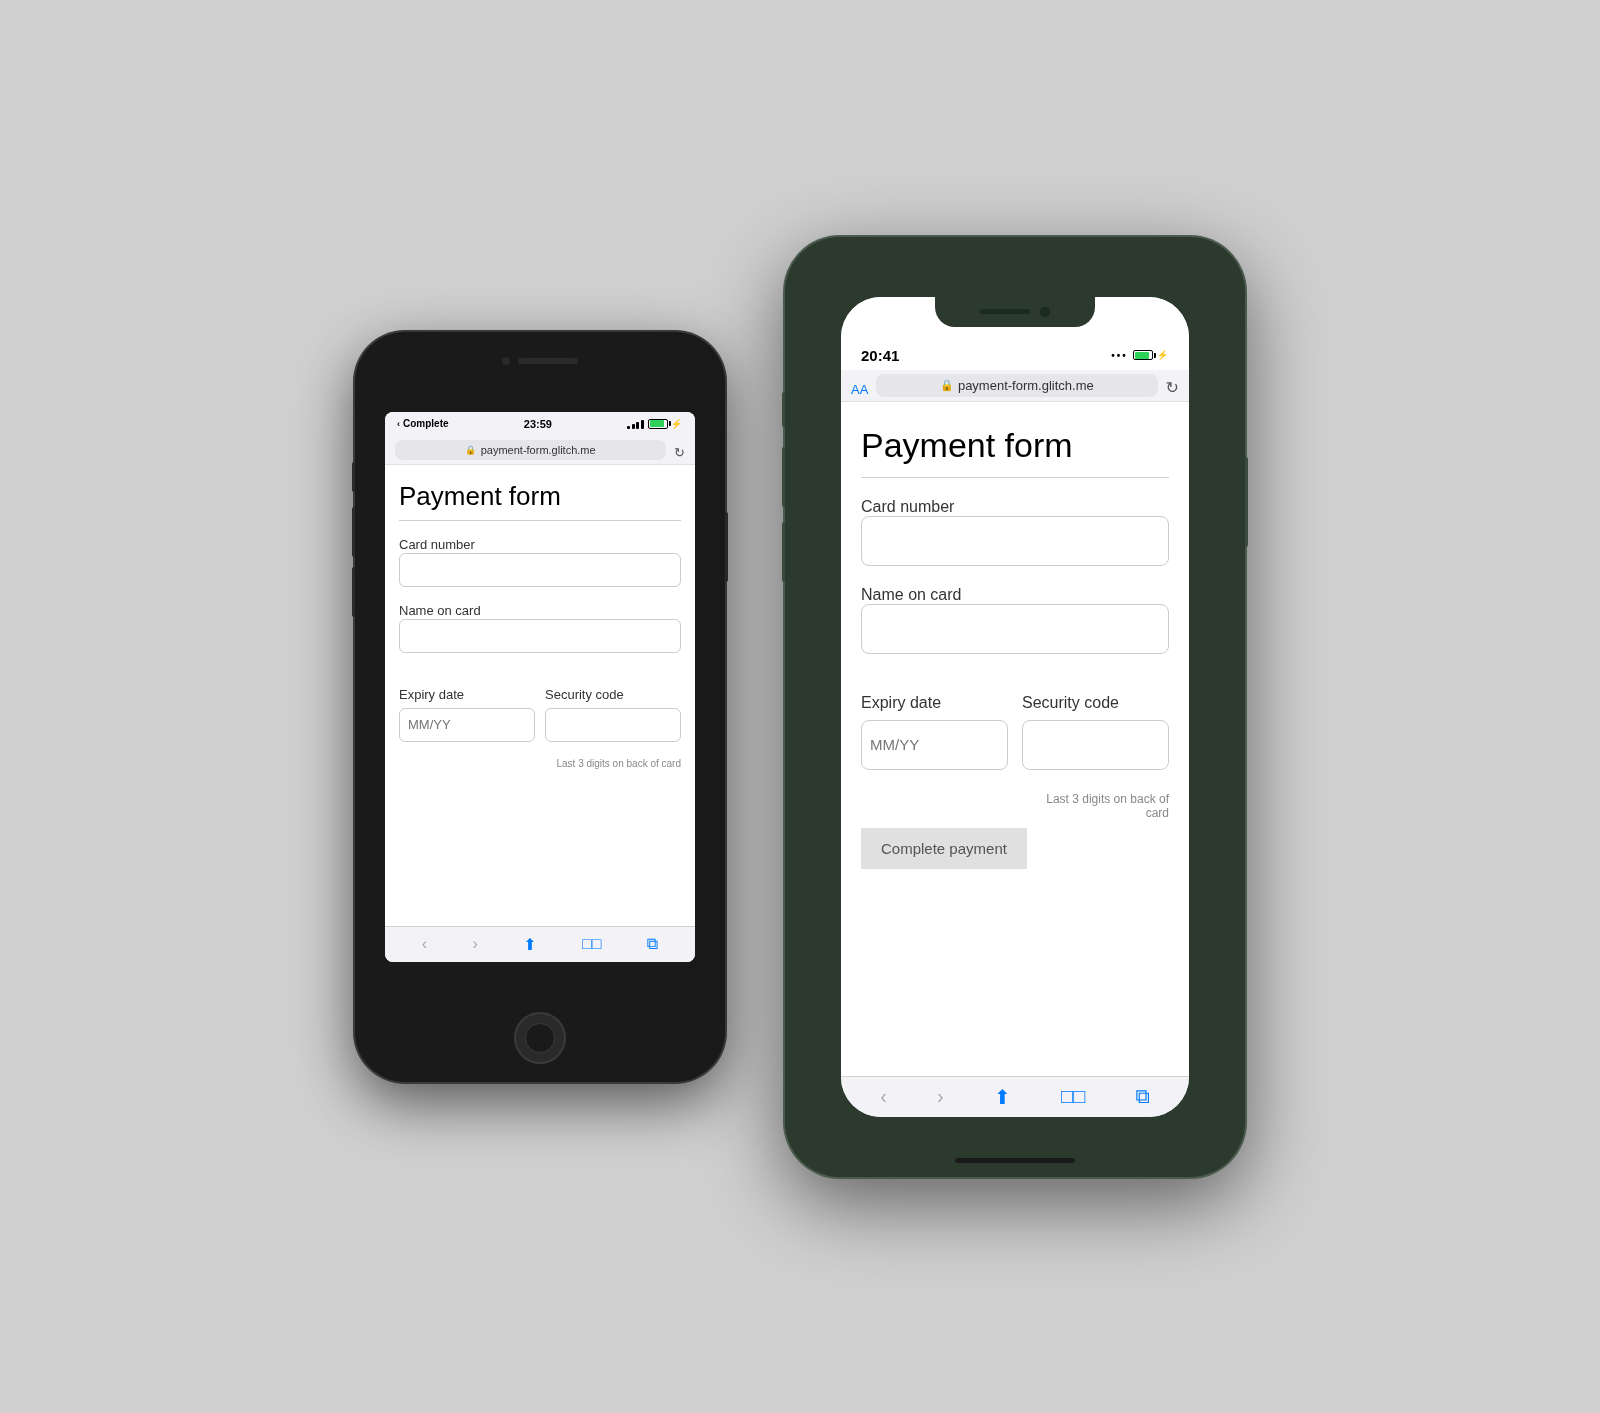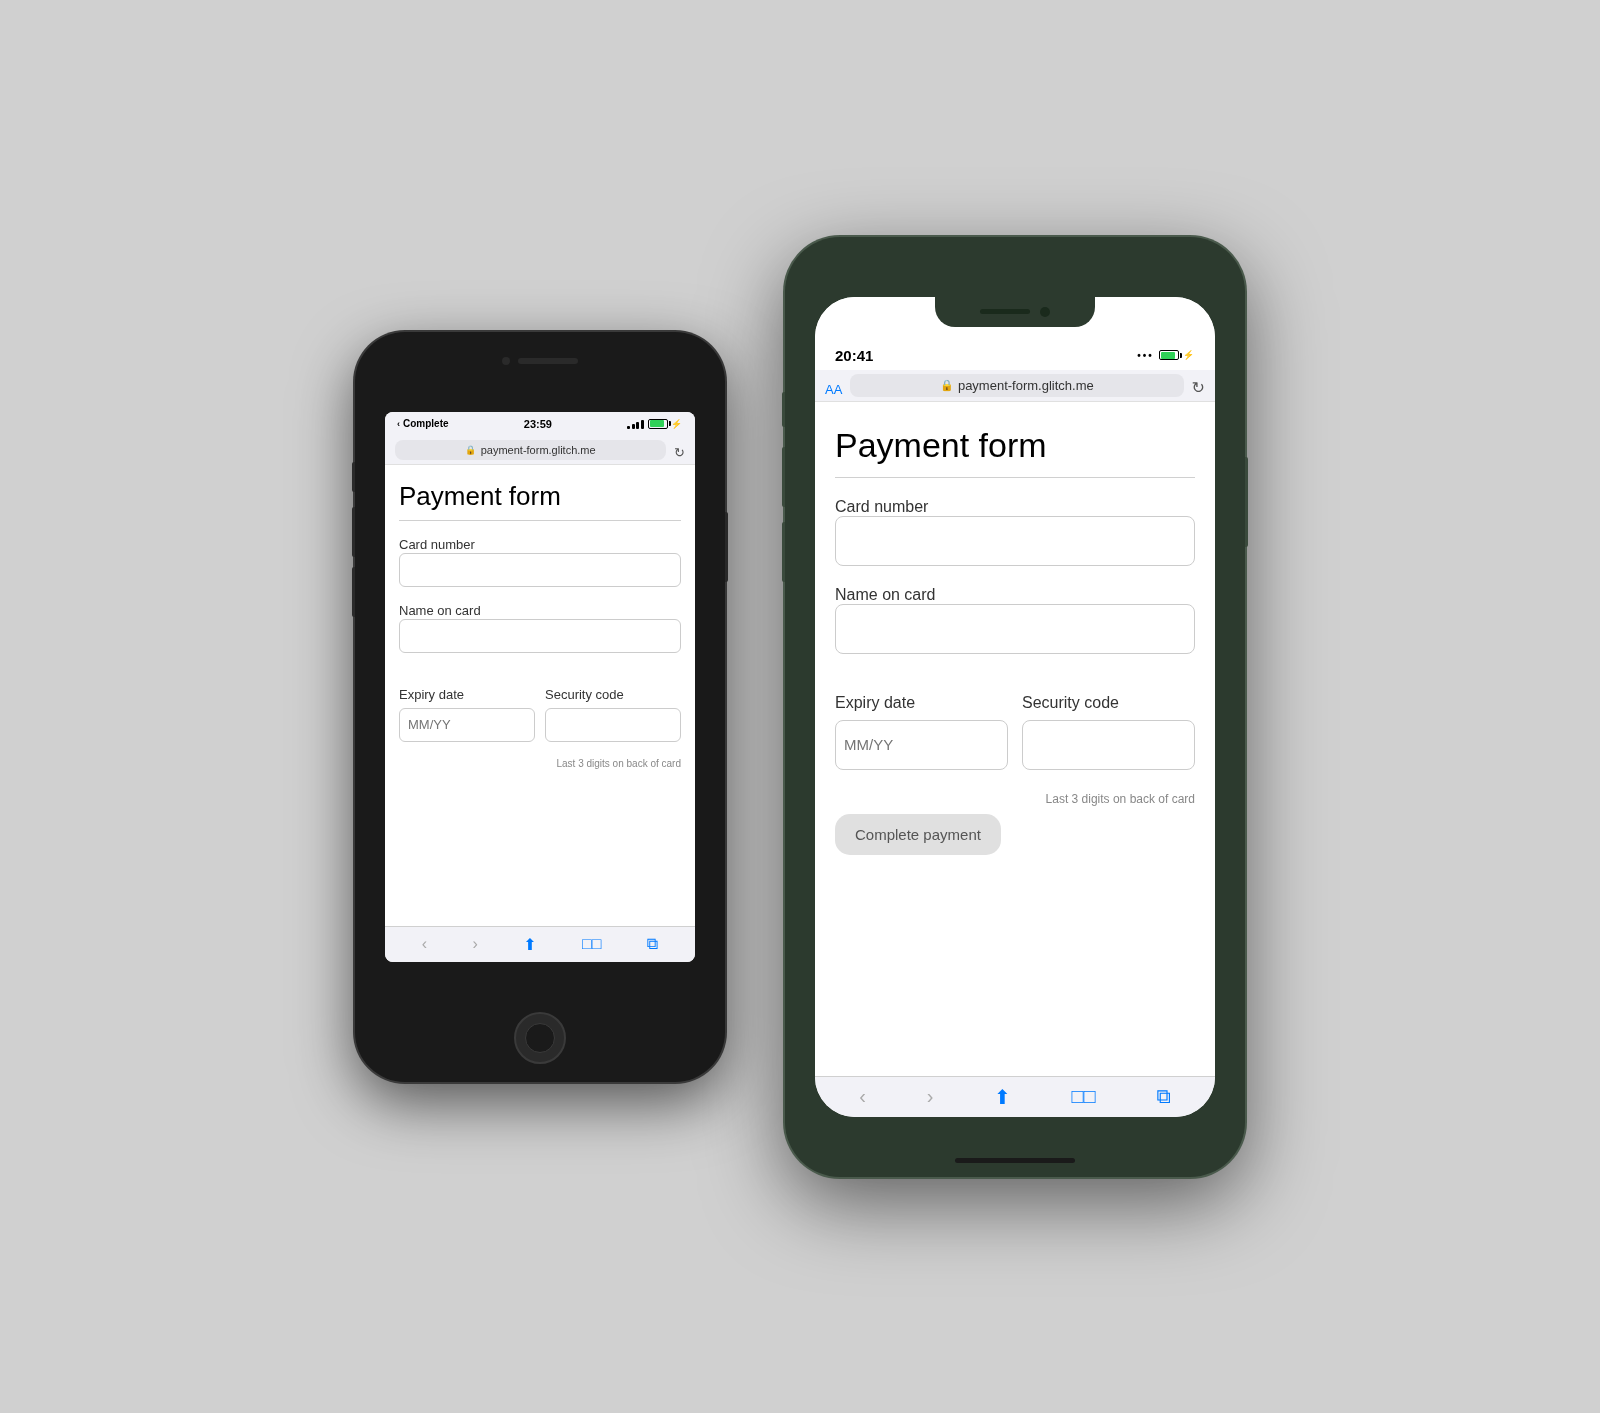--- a/index.html
+++ b/index.html
@@ -171,21 +171,21 @@
       position: absolute;
       right: -3px;
       top: 220px;
       width: 3px;
       height: 90px;
       background: #3a4a3c;
       border-radius: 0 2px 2px 0;
     }
 
     .phone-large .screen-outer {
-      width: 400px;
+      width: 348px;
       height: 820px;
       background: #fff;
       border-radius: 40px;
       overflow: hidden;
       position: absolute;
       top: 60px;
       display: flex;
       flex-direction: column;
     }
 
@@ -455,21 +455,21 @@
       text-align: right;
       margin-top: 2px;
     }
     .hint-text-lg {
       font-size: 12px;
     }
 
     .complete-btn {
       background: #e0e0e0;
       border: none;
-      border-radius: 15px;
+      border-radius: 0;
       padding: 12px 20px;
       font-size: 15px;
       color: #555;
       cursor: pointer;
       margin-top: 8px;
     }
 
     
     .safari-toolbar {
       display: flex;

